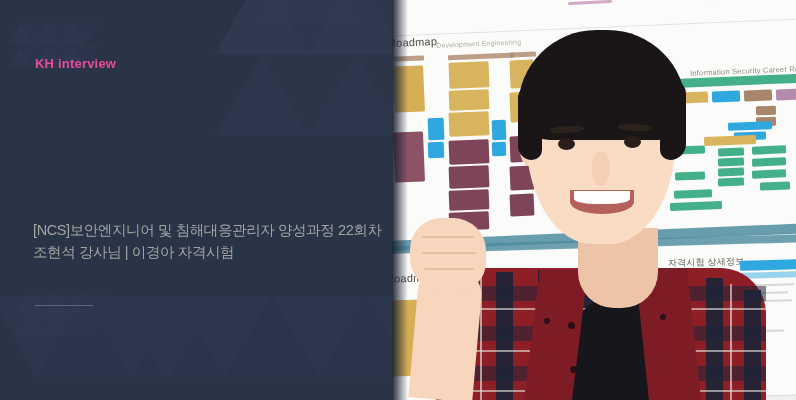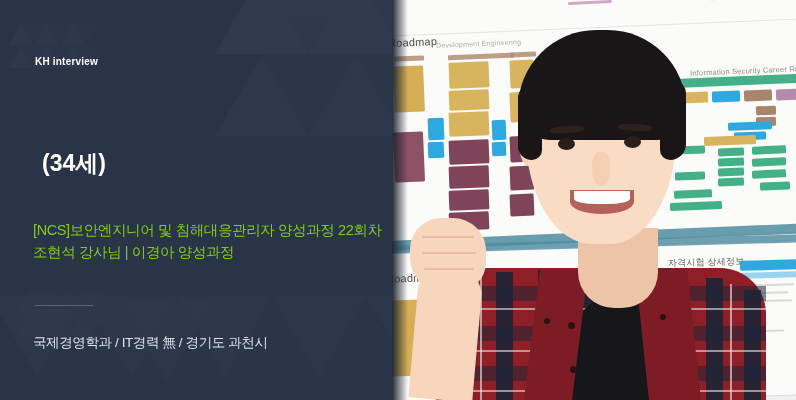--- a/index.html
+++ b/index.html
@@ -22,38 +22,38 @@
     overflow:hidden;
   }
   .tri-layer{position:absolute;left:0;top:0;width:392px;height:400px;}
   .tri{position:absolute;width:0;height:0;}
   .tri.up{border-left:var(--hw) solid transparent;border-right:var(--hw) solid transparent;border-bottom:var(--h) solid var(--c);}
   .tri.dn{border-left:var(--hw) solid transparent;border-right:var(--hw) solid transparent;border-top:var(--h) solid var(--c);}
 
   
   .eyebrow{
     position:absolute;left:35px;top:56px;
-    font-size:10px;font-weight:bold;color:#ffffff;
+    font-size:13px;font-weight:bold;color:#ec4899;
     letter-spacing:.2px;
   }
   .name-row{
     position:absolute;left:33px;top:152px;
     display:flex;align-items:baseline;
   }
   .name{
     font-size:45px;font-weight:bold;color:#ffffff;
     line-height:1;letter-spacing:-1px;
   }
   .age{
     font-size:23px;font-weight:bold;color:#ffffff;
     margin-left:9px;line-height:1;
   }
   .sub{
     position:absolute;left:33px;top:219px;
-    font-size:14.5px;color:#84cc16;line-height:1.52;
+    font-size:14.5px;color:#a3a3a3;line-height:1.52;
     letter-spacing:-.4px;white-space:nowrap;
   }
   .rule{
     position:absolute;left:35px;top:305px;
     width:58px;height:1px;background:#5a6575;
   }
   .meta{
     position:absolute;left:33px;top:334px;
     font-size:13.5px;color:#dfe3ea;letter-spacing:-.4px;
     white-space:nowrap;
@@ -152,31 +152,29 @@
         <div class="tri dn" style="--hw: 47px; --h: 82px; --c: #313c51; left: 272px; top: 296px; opacity: 0.42;"></div>
         <div class="tri up" style="--hw: 47px; --h: 82px; --c: #313c51; left: 319px; top: 296px; opacity: 0.22;"></div>
         <div class="tri dn" style="--hw: 47px; --h: 82px; --c: #313c51; left: 366px; top: 296px; opacity: 0.42;"></div>
         <div class="tri dn" style="--hw: 47px; --h: 82px; --c: #313c51; left: 120px; top: 300px; opacity: 0.35;"></div>
         <div class="tri up" style="--hw: 47px; --h: 82px; --c: #313c51; left: 262px; top: -60px; opacity: 0.6;"></div>
       </div>
 
     <div class="eyebrow">KH interview</div>
 
     <div class="name-row">
-      <span class="age">(34세)</span>
     </div>
 
     <div class="sub">
       <div>[NCS]보안엔지니어 및 침해대응관리자 양성과정 22회차</div>
-      <div>조현석 강사님 | 이경아 양성과정</div>
+      <div>조현석 강사님 | 이경아 자격시험</div>
     </div>
 
     <div class="rule"></div>
 
-    <div class="meta">국제경영학과 / IT경력 無 / 경기도 과천시</div>
   </div>
 
   <div id="photo">
 
     <div class="board" style="left:-14px;top:-26px;width:440px;height:112px;transform:rotate(-3.2deg);"></div>
     <div class="board-edge" style="left:-14px;top:74px;width:440px;height:9px;transform:rotate(-3.2deg);opacity:.85;"></div>
 
     <div class="board" style="left:-18px;top:28px;width:450px;height:212px;transform:rotate(-2.4deg);"></div>
     <div class="board-edge" style="left:-18px;top:232px;width:450px;height:10px;transform:rotate(-2.4deg);opacity:.85;"></div>
 

